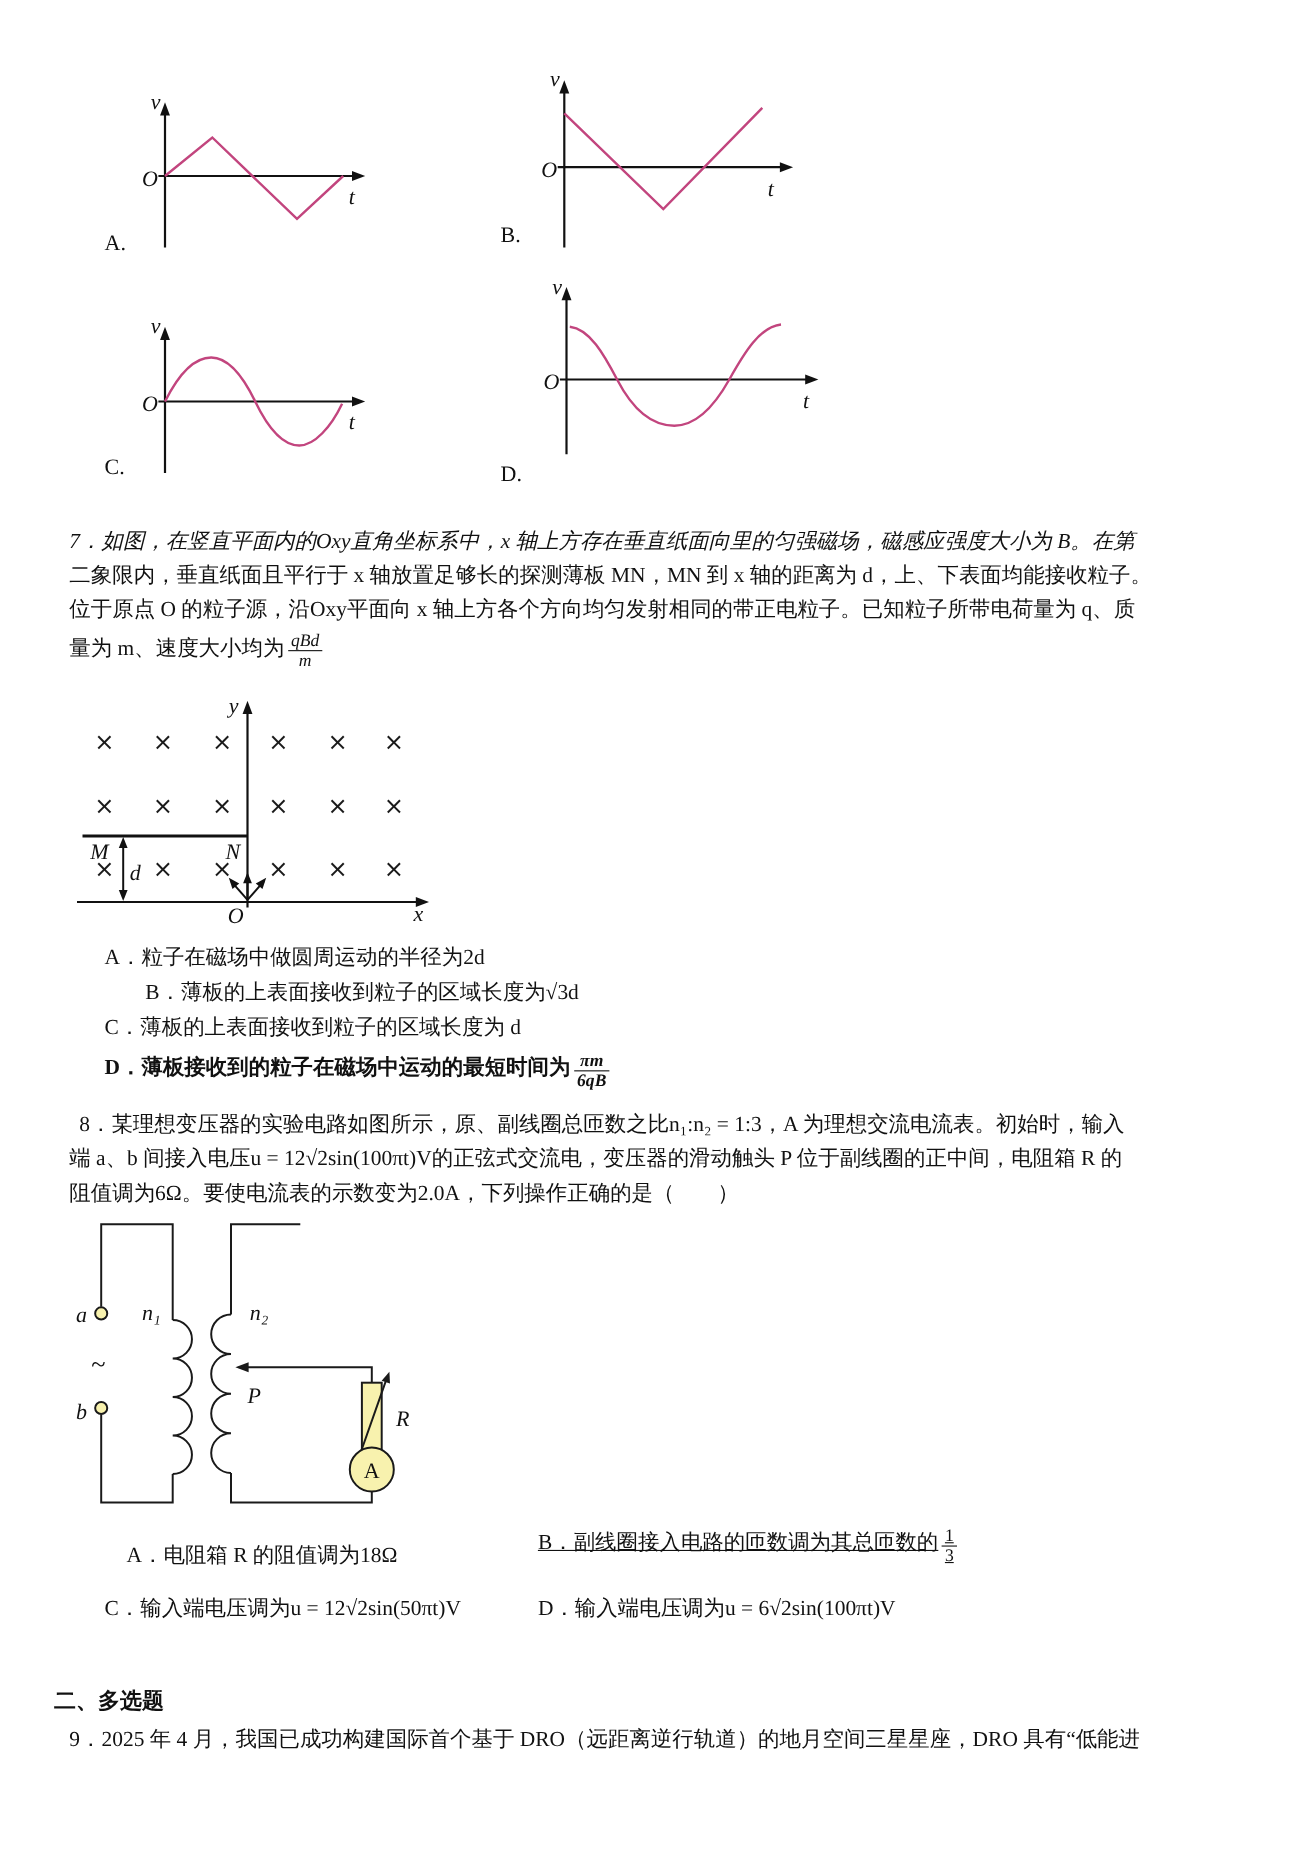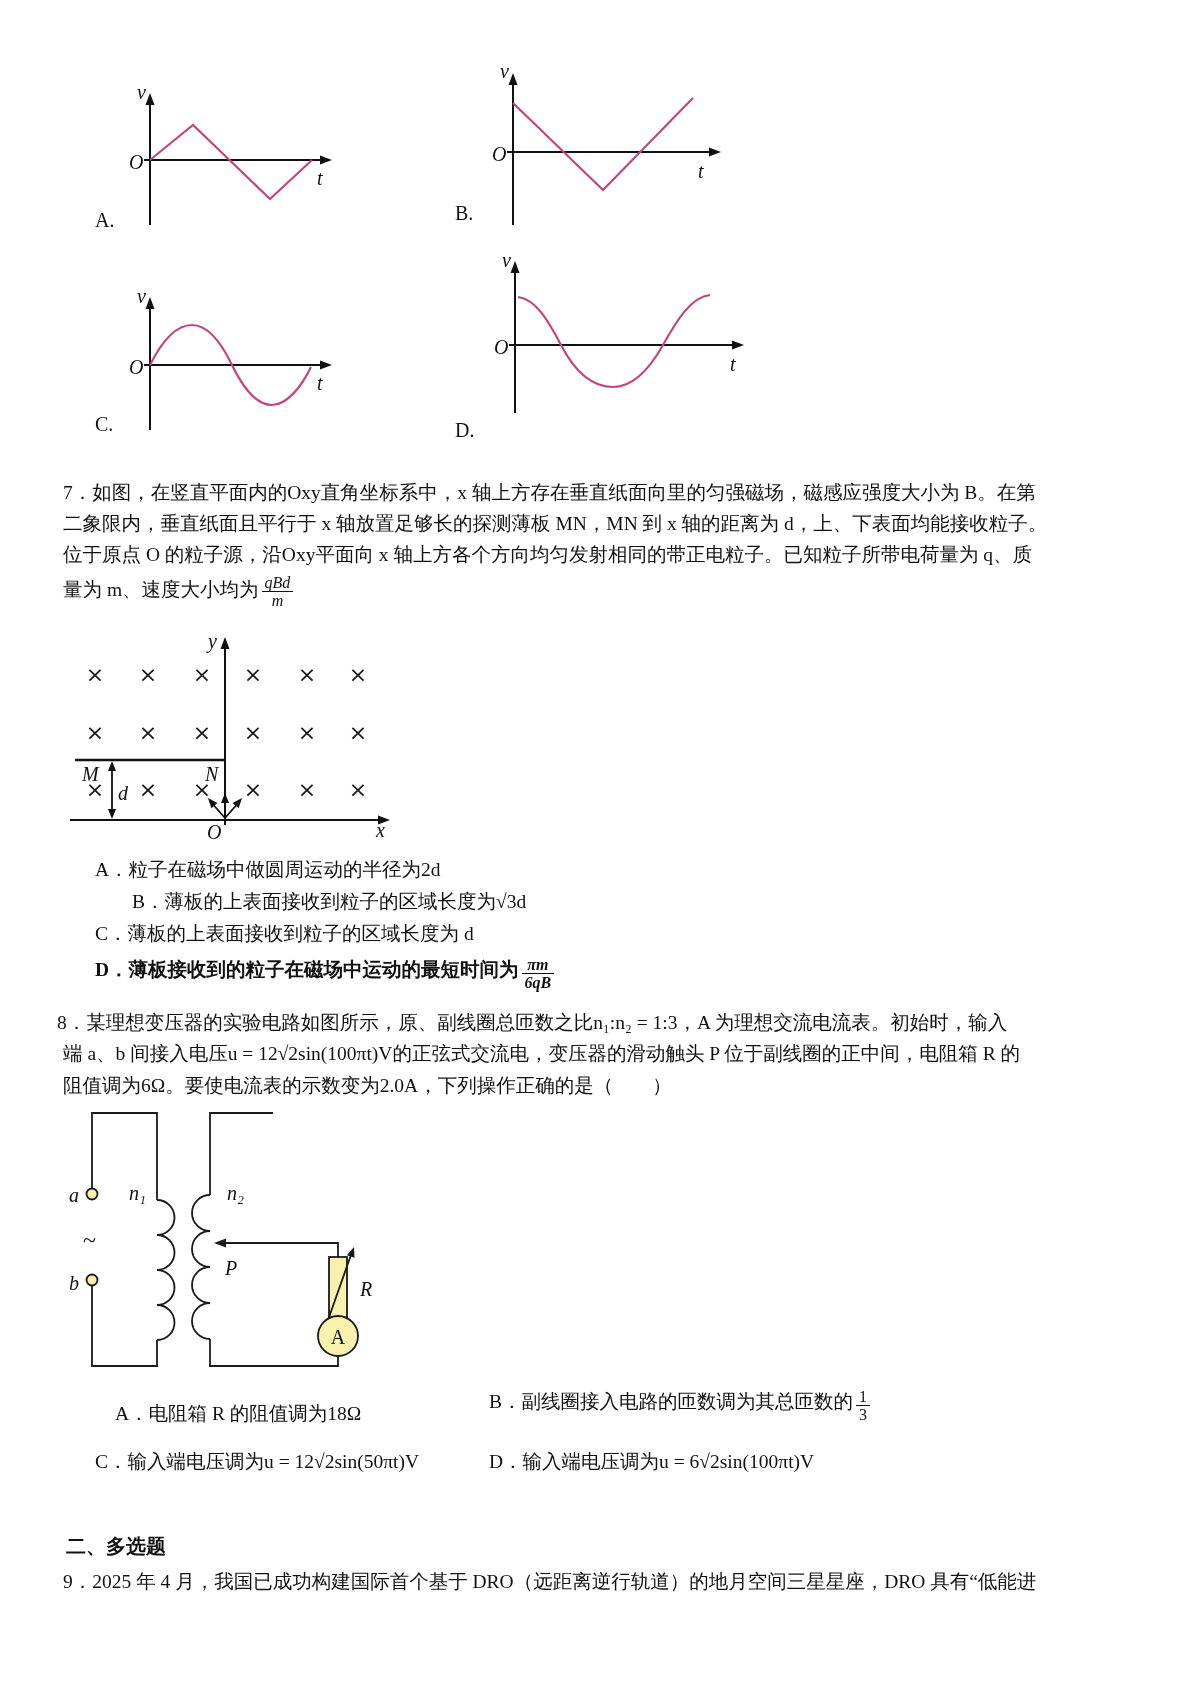--- a/index.html
+++ b/index.html
@@ -64,21 +64,21 @@
   <path d="M0,0 L-4.5,12 L4.5,12 Z" transform="translate(75,16)" fill="#111"></path>
   <line x1="69" y1="100" x2="298" y2="100" stroke="#111" stroke-width="2"></line>
   <path d="M0,0 L-12,-4.5 L-12,4.5 Z" transform="translate(304,100)" fill="#111"></path>
   <path d="M78,52 C96,54 109,77 121,100 C135,127 153,142 173,142 C193,142 209,125 223,100 C237,75 251,52 270,50" fill="none" stroke="#c2457e" stroke-width="2.2"></path>
   <text x="62" y="22" class="axlab">v</text>
   <text x="54" y="109" class="axlab">O</text>
   <text x="290" y="126" class="axlab">t</text>
   <text x="15" y="192" class="biglab">D.</text>
 </svg>
 
-<div class="tline" style="left:63px;top:477px;">7．如图，在竖直平面内的Oxy直角坐标系中，x 轴上方存在垂直纸面向里的匀强磁场，磁感应强度大小为 B。在第</div>
+<div class="tline" style="left:63px;top:477px;font-style:italic;">7．如图，在竖直平面内的Oxy直角坐标系中，x 轴上方存在垂直纸面向里的匀强磁场，磁感应强度大小为 B。在第</div>
 <div class="tline" style="left:63px;top:508px;">二象限内，垂直纸面且平行于 x 轴放置足够长的探测薄板 MN，MN 到 x 轴的距离为 d，上、下表面均能接收粒子。</div>
 <div class="tline" style="left:63px;top:539px;">位于原点 O 的粒子源，沿Oxy平面向 x 轴上方各个方向均匀发射相同的带正电粒子。已知粒子所带电荷量为 q、质</div>
 <div class="tline flexline" style="left:63px;top:574px;height:40px;">
   <span>量为 m、速度大小均为</span>
   <span class="frac">
     <span class="num">qBd</span>
     <span class="den">m</span>
   </span>
 </div>
 
@@ -132,21 +132,21 @@
 <div class="opt" style="left:109px;top:888px;margin-left:23px;">B．薄板的上表面接收到粒子的区域长度为√3d</div>
 <div class="opt" style="left:95px;top:920px;">C．薄板的上表面接收到粒子的区域长度为 d</div>
 <div class="opt flexline" style="left:95px;top:956px;height:40px;font-weight:bold;">
   <span>D．薄板接收到的粒子在磁场中运动的最短时间为</span>
   <span class="frac">
     <span class="num">πm</span>
     <span class="den">6qB</span>
   </span>
 </div>
 
-<div class="tline" style="left:57px;top:1007px;">8．某理想变压器的实验电路如图所示，原、副线圈总匝数之比n₁:n₂ = 1:3，A 为理想交流电流表。初始时，输入</div>
+<div class="tline" style="left:72px;top:1007px;">8．某理想变压器的实验电路如图所示，原、副线圈总匝数之比n₁:n₂ = 1:3，A 为理想交流电流表。初始时，输入</div>
 <div class="tline" style="left:63px;top:1038px;">端 a、b 间接入电压u = 12√2sin(100πt)V的正弦式交流电，变压器的滑动触头 P 位于副线圈的正中间，电阻箱 R 的</div>
 <div class="tline" style="left:63px;top:1070px;">阻值调为6Ω。要使电流表的示数变为2.0A，下列操作正确的是（　　）</div>
 
 <svg class="abs" style="left:55px;top:1100px;" width="400" height="285">
 
   <polyline points="37,88 37,13 102,13 102,100" fill="none" stroke="#1a1a1a" stroke-width="1.8"></polyline>
   <polyline points="102,240 102,266 37,266 37,186" fill="none" stroke="#1a1a1a" stroke-width="1.8"></polyline>
 
   <path d="M102,100 A17.5,17.5 0 0 1 102,135 A17.5,17.5 0 0 1 102,170 A17.5,17.5 0 0 1 102,205 A17.5,17.5 0 0 1 102,240" fill="none" stroke="#1a1a1a" stroke-width="1.8"></path>
 
@@ -171,24 +171,24 @@
   <line x1="266" y1="240" x2="297" y2="152" stroke="#1a1a1a" stroke-width="1.8"></line>
   <path d="M0,0 L-4,10 L4,10 Z" transform="translate(299,147) rotate(19)" fill="#1a1a1a"></path>
   <text x="305" y="196" class="axlab">R</text>
 
   <line x1="283" y1="230" x2="283" y2="216" stroke="#1a1a1a" stroke-width="1.8"></line>
   <circle cx="283" cy="236" r="20" fill="#f8f2ae" stroke="#1a1a1a" stroke-width="1.8"></circle>
   <text x="283" y="244" text-anchor="middle" style="font-size:20px;fill:#111;">A</text>
 </svg>
 
 <div class="opt" style="left:95px;top:1400px;margin-left:20px;">A．电阻箱 R 的阻值调为18Ω</div>
-<div class="opt flexline" style="left:489px;top:1388px;height:44px;">
+<div class="opt flexline" style="left:489px;top:1388px;height:44px;text-decoration:underline;">
   <span>B．副线圈接入电路的匝数调为其总匝数的</span>
   <span class="frac" style="font-style:normal;">
     <span class="num">1</span>
     <span class="den">3</span>
   </span>
 </div>
 <div class="opt" style="left:95px;top:1448px;">C．输入端电压调为u = 12√2sin(50πt)V</div>
 <div class="opt" style="left:489px;top:1448px;">D．输入端电压调为u = 6√2sin(100πt)V</div>
 
-<div class="heading" style="left:66px;top:1533px;">二、多选题</div>
+<div class="heading" style="left:49px;top:1533px;">二、多选题</div>
 <div class="tline" style="left:63px;top:1566px;">9．2025 年 4 月，我国已成功构建国际首个基于 DRO（远距离逆行轨道）的地月空间三星星座，DRO 具有“低能进</div>
 
 </body></html>

